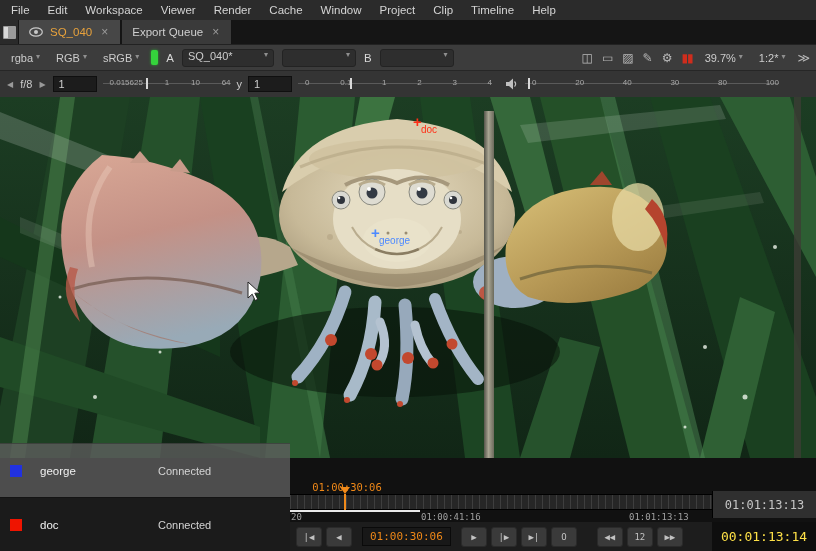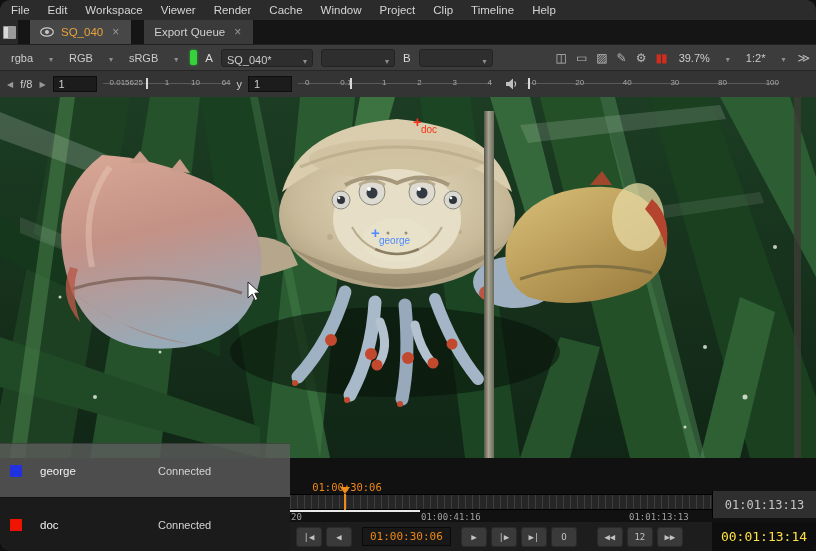--- a/index.html
+++ b/index.html
@@ -1,42 +1,42 @@
 <!DOCTYPE html>
 <html><head>
 <meta charset="utf-8">
 <style>
   * { margin:0; padding:0; box-sizing:border-box; }
   html,body { background:#101010; }
   .app {
     position:relative; width:816px; height:551px; overflow:hidden;
     background:#191919; font-family:"Liberation Sans",sans-serif;
-    color:#cccccc; user-select:none;border-radius:10px;
+    color:#cccccc; user-select:none;
   }
   
   .menubar { position:absolute; left:0; top:0; width:816px; height:20px;
     background:#2b2b2b; display:flex; align-items:center; padding-left:2px; }
   .menu-item { font-size:11.5px; color:#d4d4d4; padding:0 9px; line-height:20px; cursor:default; }
   
   .tabbar { position:absolute; left:0; top:20px; width:816px; height:24px;
     background:#151515; display:flex; align-items:stretch; }
   .pane-icon { width:18px; height:24px; display:flex; align-items:center; justify-content:center; background:#2a2a2a; }
   .pane-icon .pi { width:13px; height:13px; background:#9a9a9a; border-radius:1px; position:relative; }
   .pane-icon .pi::after { content:""; position:absolute; left:1px; top:1px; width:4px; height:11px; background:#d8d8d8; }
   .tab { display:flex; align-items:center; gap:7px; padding:0 10px; font-size:11.5px;
-    background:#3a3a3a; border-right:1px solid #141414; margin-left:12px; }
+    background:#3a3a3a; border-right:1px solid #141414; margin-left:1px; }
   .tab.active { background:#474747; }
   .tab .tab-label { color:#cfcfcf; }
   .tab.active .tab-label { color:#e8a23c; }
   .tab .close { color:#9a9a9a; font-size:12px; padding:0 2px; }
   
   .vbar1 { position:absolute; left:0; top:44px; width:816px; height:26px;
     background:#3c3c3c; border-top:1px solid #222; display:flex; align-items:center;
     gap:8px; padding:0 7px; font-size:11px; }
-  .dd { display:flex; align-items:flex-end; gap:16px; color:#cccccc; padding:2px 4px; }
+  .dd { display:flex; align-items:flex-start; gap:3px; color:#cccccc; padding:2px 4px; }
   .dd .arrow { color:#8f8f8f; font-size:8px; }
   .dd.box { background:#2e2e2e; border:1px solid #232323; border-radius:3px;
     height:18px; justify-content:space-between; padding:0 5px; }
   .led { width:7px; height:15px; background:#35d23c; border-radius:2px; box-shadow:0 0 3px #2aa330; }
   .ab-label { color:#d8d8d8; font-size:11.5px; }
   .spacer { flex:1; }
   .vicons { display:flex; align-items:center; gap:10px; }
   .vicon { font-size:12px; color:#b8b8b8; letter-spacing:-1px; }
   
   .vbar2 { position:absolute; left:0; top:70px; width:816px; height:27px;

